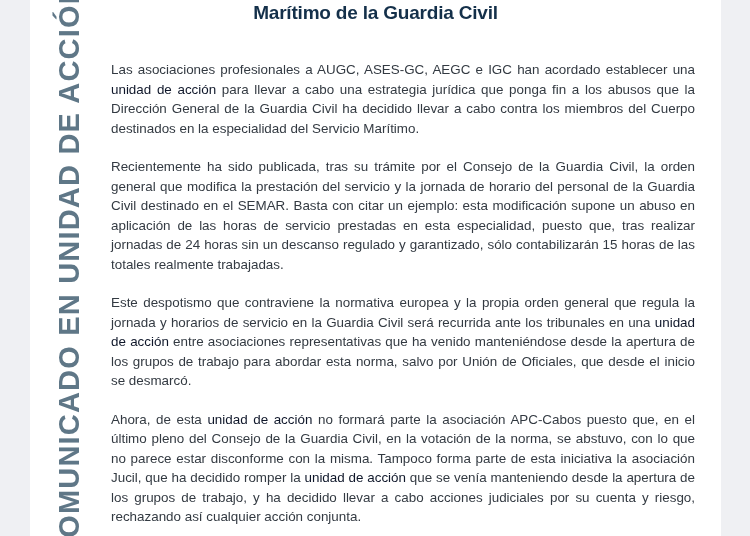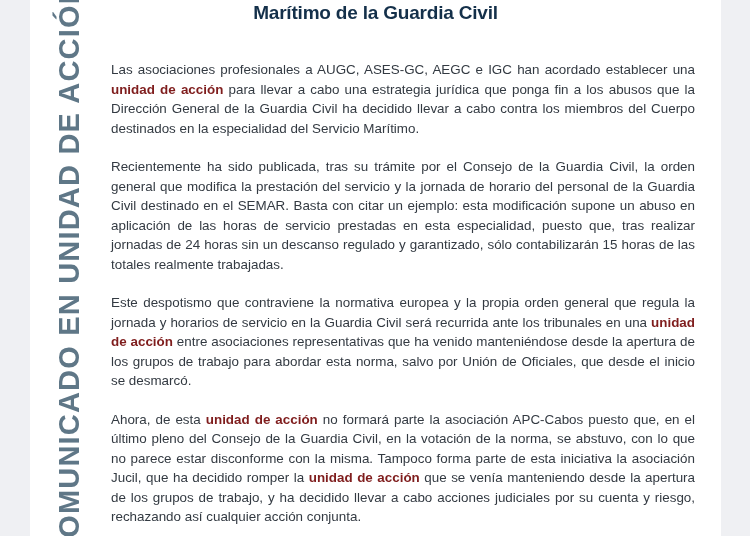--- a/index.html
+++ b/index.html
@@ -62,22 +62,22 @@
       font-family: "Liberation Sans", sans-serif;
       font-size: 13.4px;
       line-height: 19.5px;
       color: #333a42;
       text-align: justify;
     }
     .body-text p {
       margin: 0 0 19px 0;
     }
     .hl {
-      font-weight: bold;
-      color: #7f1d1d;
+      font-weight: normal;
+      color: #0f172a;
     }
   </style>
 </head>
 <body>
 
 <div class="page">
   <h1 class="title">Marítimo de la Guardia Civil</h1>
 
   <div class="vertical-wrap">
     <div class="vertical-text">COMUNICADO EN UNIDAD DE ACCIÓN</div>

